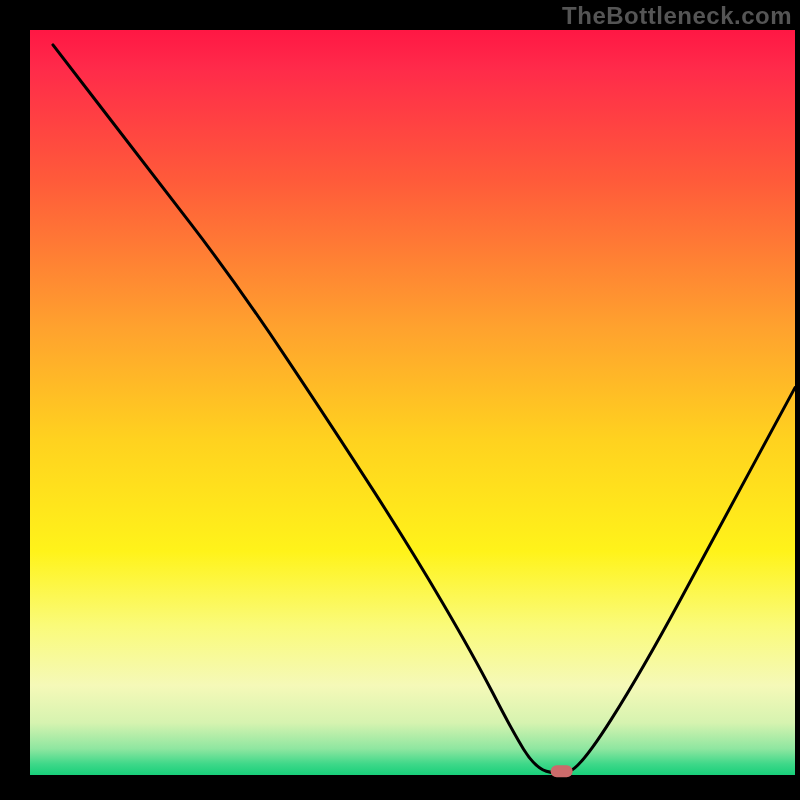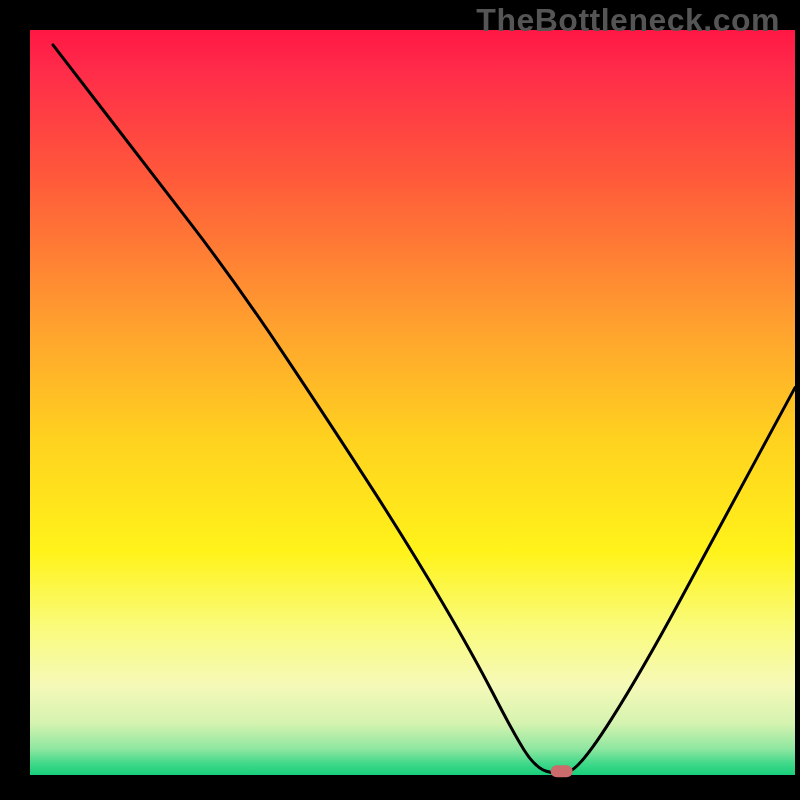--- a/index.html
+++ b/index.html
@@ -14,23 +14,23 @@
     position: relative;
     width: 800px;
     height: 800px;
   }
   svg {
     display: block;
   }
   .watermark {
     position: absolute;
     top: 2px;
-    right: 20px;
+    right: 8px;
     color: #555;
-    font-size: 32px;
+    font-size: 24px;
     font-weight: 600;
     letter-spacing: 0.5px;
     user-select: none;
   }
 </style>
 </head>
 <body>
 
 <div class="chart-wrap">
   <svg id="chart-svg" width="800" height="800" viewBox="0 0 800 800">

